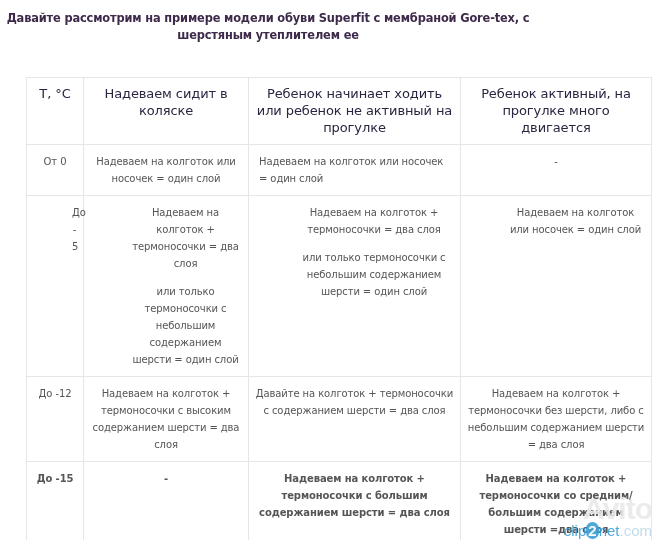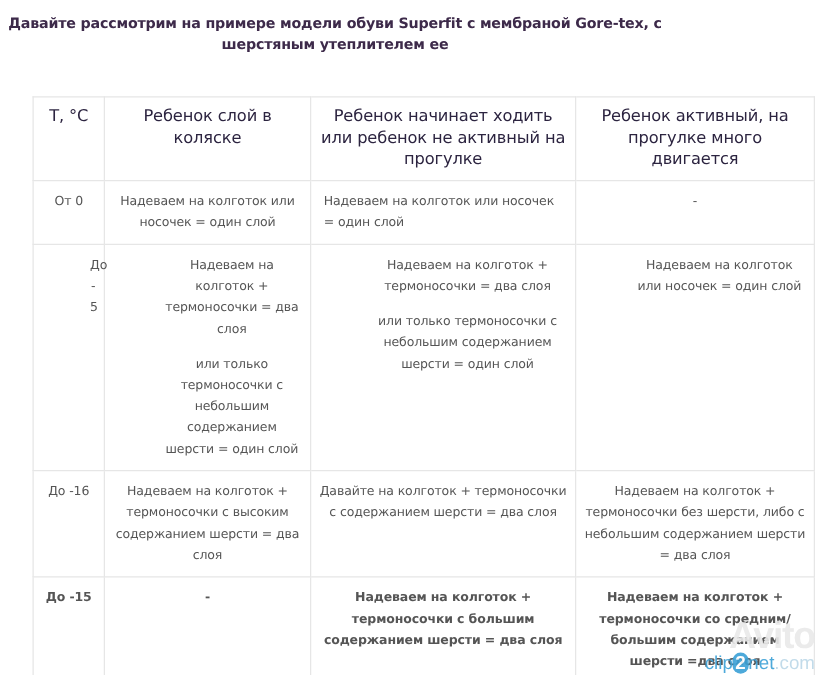--- a/index.html
+++ b/index.html
@@ -50,21 +50,21 @@
 <table>
   <colgroup>
     <col style="width:57px">
     <col style="width:165px">
     <col style="width:212px">
     <col style="width:191px">
   </colgroup>
   <thead>
     <tr>
       <th>Т, °С</th>
-      <th>Ребенок слой в коляске</th>
+      <th>Надеваем сидит в коляске</th>
       <th>Ребенок начинает ходить или ребенок не активный на прогулке</th>
       <th>Ребенок активный, на прогулке много двигается</th>
     </tr>
   </thead>
   <tbody>
     <tr class="r1">
       <td class="temp">От 0</td>
       <td>Надеваем на  колготок или носочек = один слой</td>
       <td style="text-align:left;padding-left:10px">Надеваем на  колготок или носочек = один слой</td>
       <td>-</td>
@@ -77,21 +77,21 @@
         <span>или только термоносочки с небольшим содержанием шерсти = один слой</span>
       </td>
       <td>
         <span>Надеваем на  колготок + термоносочки  = два слоя</span>
         <span class="gap"></span>
         <span>или только термоносочки с небольшим содержанием шерсти = один слой</span>
       </td>
       <td>Надеваем на  колготок или носочек = один слой</td>
     </tr>
     <tr class="r3">
-      <td class="temp">До -16</td>
+      <td class="temp">До -12</td>
       <td>Надеваем на колготок + термоносочки с высоким содержанием шерсти = два слоя</td>
       <td>Давайте на колготок + термоносочки с содержанием шерсти = два слоя</td>
       <td>Надеваем на колготок + термоносочки без шерсти, либо с небольшим содержанием шерсти = два слоя</td>
     </tr>
     <tr class="r4">
       <td class="temp">До  -15</td>
       <td>-</td>
       <td>Надеваем на колготок + термоносочки с большим содержанием шерсти = два слоя</td>
       <td>Надеваем на колготок + термоносочки со средним/ большим содержанием шерсти =два слоя</td>
     </tr>

